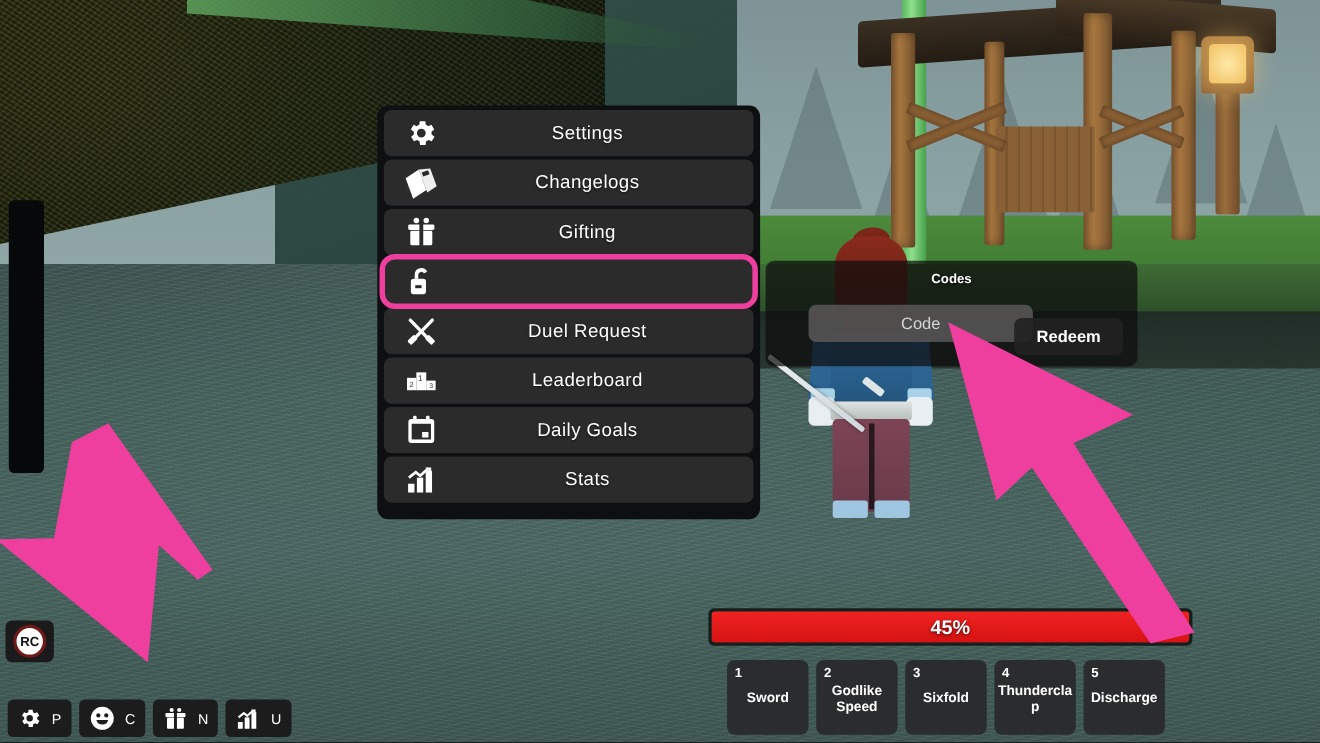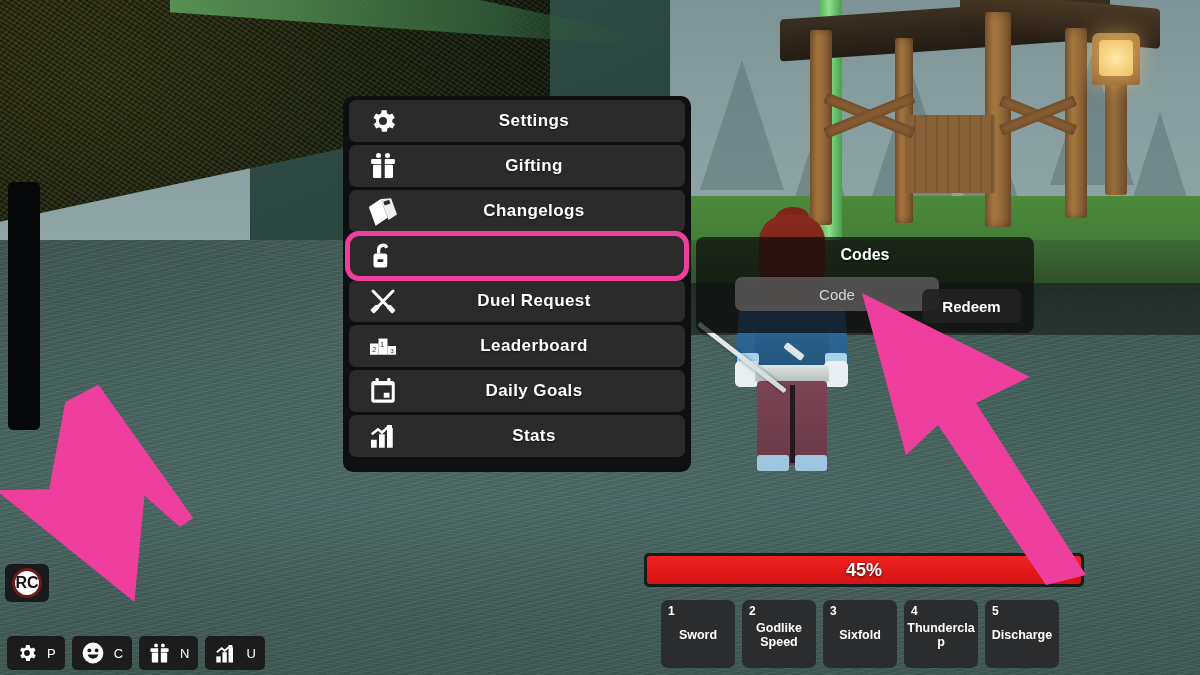--- a/index.html
+++ b/index.html
@@ -153,36 +153,36 @@
   }
   .menu-row {
     position:relative; height:42px; background:#2b2b2c; border-radius:7px;
     display:flex; align-items:center; flex:0 0 42px;
   }
   .menu-row .mi-icon {
     position:absolute; left:16px; top:50%; transform:translateY(-50%);
     width:36px; height:36px; display:flex; align-items:center; justify-content:center;
   }
   .menu-row .mi-label {
-    width:100%; text-align:center; color:#fff; font-size:17px; font-weight:bold;
+    width:100%; text-align:center; color:#fff; font-size:17px; font-weight:normal;
     letter-spacing:.4px; padding-left:34px; text-shadow:0 1px 2px rgba(0,0,0,.6);
   }
   .menu-row.highlight {
     outline:5px solid #ef3f9e; outline-offset:-1px; border-radius:10px; z-index:5;
   }
   .mi-icon svg { display:block; }
 
   
   .codes-panel {
     position:absolute; left:696px; top:237px; width:338px; height:96px;
     background:rgba(12,12,12,.72); border-radius:8px;
   }
   .codes-title {
     position:absolute; left:0; right:0; top:9px; text-align:center;
-    color:#fff; font-size:16px; font-weight:bold; text-shadow:0 1px 3px rgba(0,0,0,.8);
+    color:#fff; font-size:12px; font-weight:bold; text-shadow:0 1px 3px rgba(0,0,0,.8);
   }
   .code-input {
     position:absolute; left:14px; top:40px; width:204px; height:34px;
     background:rgba(90,88,88,.85); border-radius:7px;
     display:flex; align-items:center; justify-content:center;margin-left:25px;
   }
   .code-input span { color:#d6d4d4; font-size:15px; }
   .redeem-btn {
     position:absolute; left:226px; top:52px; width:99px; height:34px;
     background:rgba(34,34,34,.92); border-radius:7px;
@@ -219,21 +219,21 @@
 
   
   .rc-badge {
     position:absolute; left:5px; top:564px; width:44px; height:38px;
     background:#1a1a1a; border-radius:6px; display:flex; align-items:center; justify-content:center;
   }
   .rc-circle {
     width:30px; height:30px; border-radius:50%; background:#fff;
     border:3px solid #6e1a1a; display:flex; align-items:center; justify-content:center;
   }
-  .rc-circle span { font-size:16px; font-weight:bold; color:#111; }
+  .rc-circle span { font-size:12px; font-weight:bold; color:#111; }
 
   .taskbar { position:absolute; left:7px; top:636px; display:flex; gap:7px; }
   .tb-btn {
     height:34px; background:#1c1c1c; border-radius:5px; padding:0 9px;
     display:flex; align-items:center; gap:9px;
   }
   .tb-key { color:#fff; font-size:13px; }
   .tb-btn svg { display:block; }
 
   
@@ -319,42 +319,42 @@
       <span class="mi-icon">
         <svg width="30" height="30" viewBox="0 0 24 24" fill="#fff">
           <path d="M19.4 13a7.8 7.8 0 0 0 0-2l2-1.6-2-3.4-2.4 1a7.6 7.6 0 0 0-1.7-1l-.4-2.6h-4l-.4 2.6c-.6.2-1.2.6-1.7 1l-2.4-1-2 3.4L6.6 11a7.8 7.8 0 0 0 0 2l-2 1.6 2 3.4 2.4-1c.5.4 1.1.8 1.7 1l.4 2.6h4l.4-2.6c.6-.2 1.2-.6 1.7-1l2.4 1 2-3.4-2-1.6zM12 15.2A3.2 3.2 0 1 1 12 8.8a3.2 3.2 0 0 1 0 6.4z"></path>
         </svg>
       </span>
       <span class="mi-label">Settings</span>
     </div>
 
     <div class="menu-row">
       <span class="mi-icon">
+        <svg width="32" height="32" viewBox="0 0 24 24" fill="#fff">
+          <g transform="rotate(-20 12 12)">
+            <path d="M3 5.5 13.5 3v15L3 20.5z"></path>
+            <path d="M13.5 3 21 5v13l-7.5 1.8z" opacity=".92"></path>
+            <rect x="14.6" y="5.6" width="4.6" height="3" fill="#2b2b2c"></rect>
+          </g>
+        </svg>
+      </span>
+      <span class="mi-label">Changelogs</span>
+    </div>
+
+    <div class="menu-row">
+      <span class="mi-icon">
         <svg width="30" height="30" viewBox="0 0 24 24" fill="#fff">
           <circle cx="8.4" cy="3.6" r="2"></circle>
             <circle cx="15.6" cy="3.6" r="2"></circle>
           <rect x="2.5" y="6.4" width="19" height="4" rx="1"></rect>
           <rect x="4" y="11" width="16" height="10.5" rx="1"></rect>
           <rect x="10.6" y="6" width="2.8" height="16" fill="#2b2b2c"></rect>
         </svg>
       </span>
       <span class="mi-label">Gifting</span>
-    </div>
-
-    <div class="menu-row">
-      <span class="mi-icon">
-        <svg width="32" height="32" viewBox="0 0 24 24" fill="#fff">
-          <g transform="rotate(-20 12 12)">
-            <path d="M3 5.5 13.5 3v15L3 20.5z"></path>
-            <path d="M13.5 3 21 5v13l-7.5 1.8z" opacity=".92"></path>
-            <rect x="14.6" y="5.6" width="4.6" height="3" fill="#2b2b2c"></rect>
-          </g>
-        </svg>
-      </span>
-      <span class="mi-label">Changelogs</span>
     </div>
 
     <div class="menu-row highlight">
       <span class="mi-icon">
         <svg width="30" height="30" viewBox="0 0 24 24" fill="#fff">
           <path d="M7.2 10V6.9a4.8 4.8 0 0 1 9.1-2.1l-2.4 1.2A2.2 2.2 0 0 0 9.8 6.9V10z"></path>
           <rect x="4.4" y="10" width="11" height="11.2" rx="2"></rect>
           <rect x="7.6" y="14.6" width="4.6" height="2.2" fill="#2b2b2c"></rect>
         </svg>
       </span>

